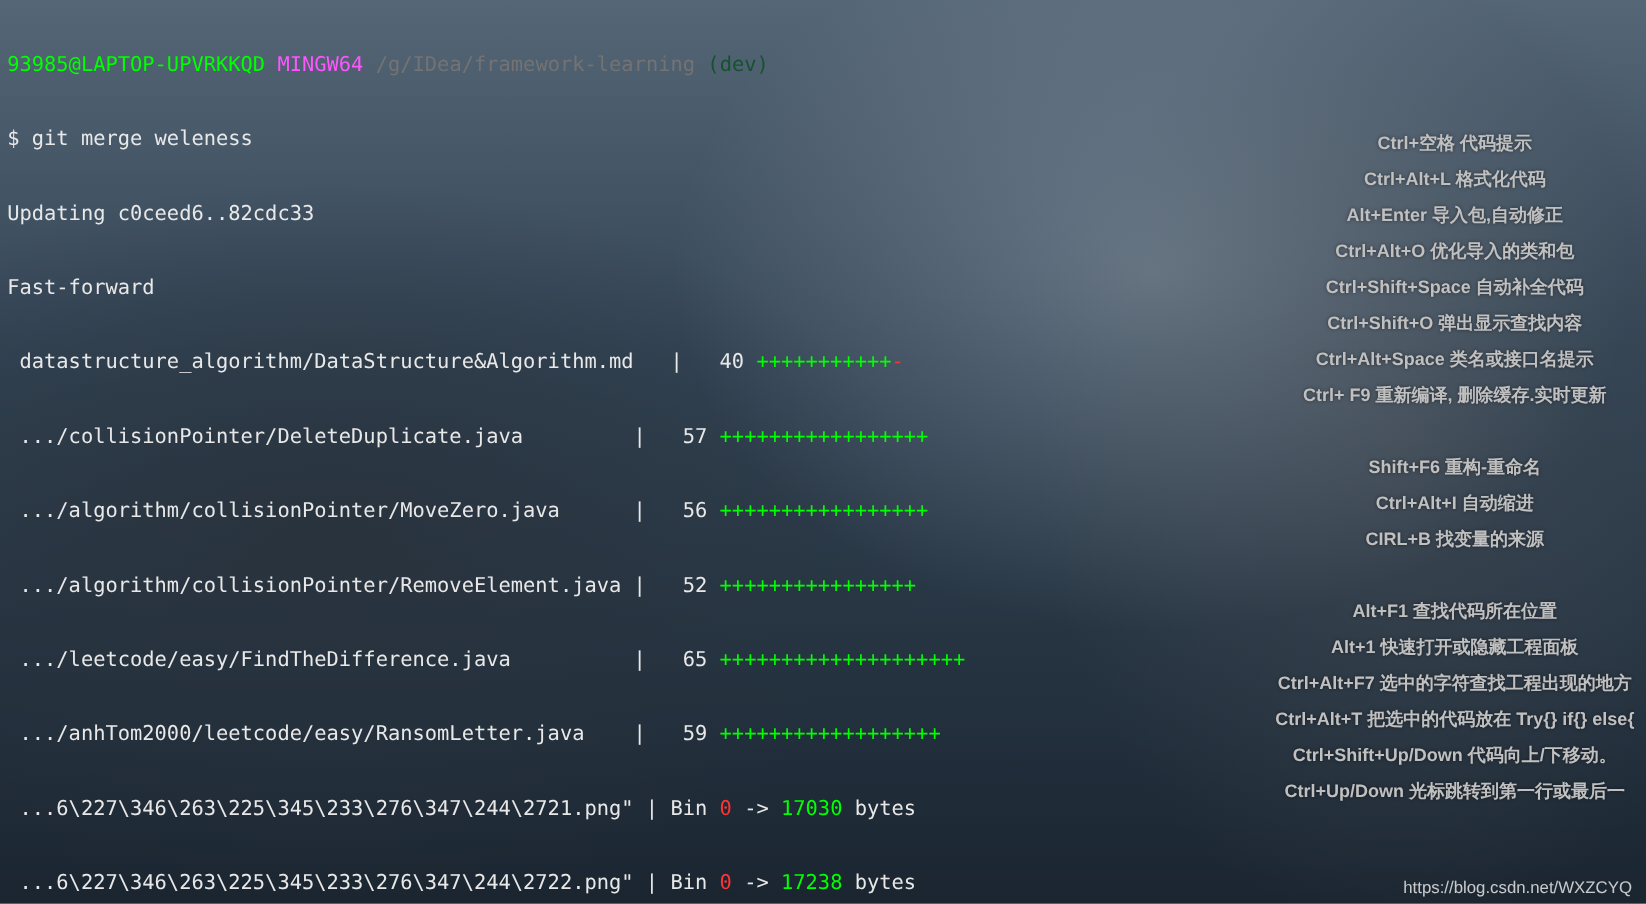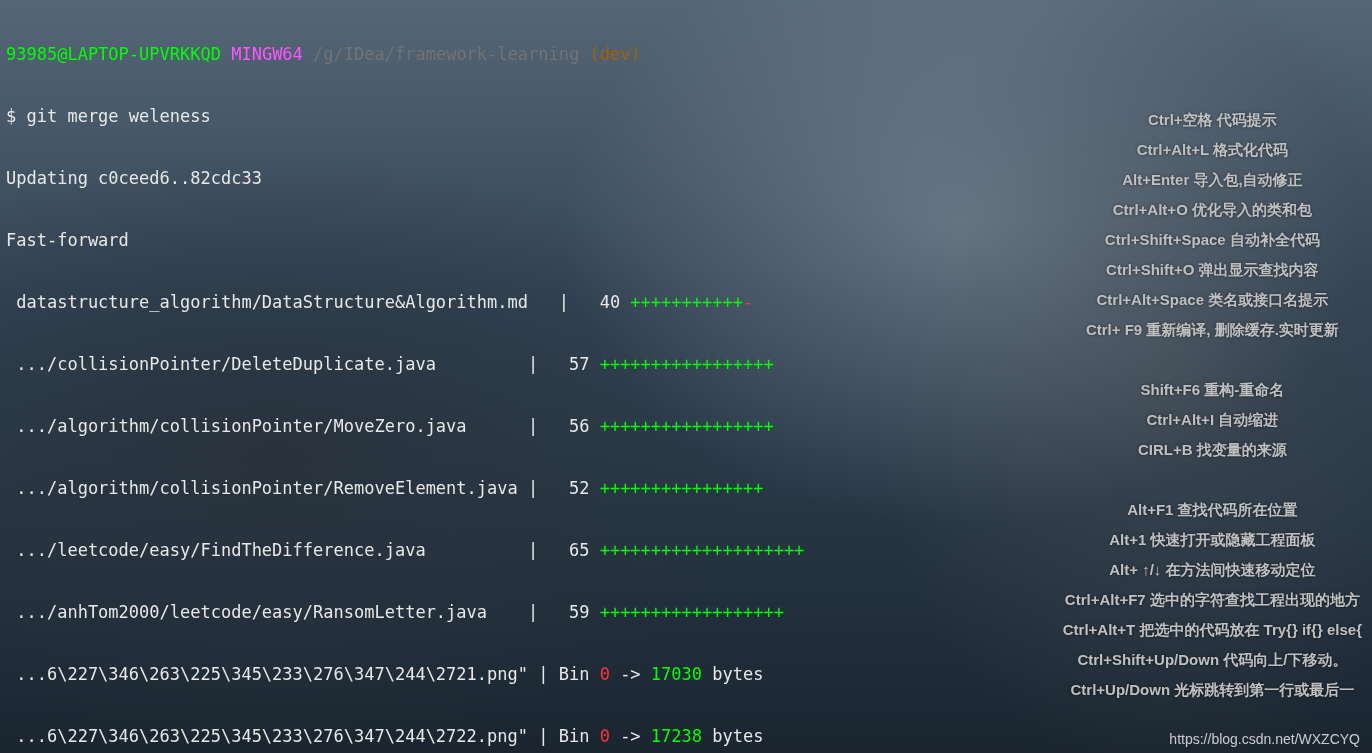--- a/index.html
+++ b/index.html
@@ -28,21 +28,21 @@
     top: 8px;
     left: 6px;
     right: 0;
     z-index: 1;
     line-height: 31px;
     white-space: pre;
   }
   .prompt-user { color: #00ff00; }
   .prompt-env { color: #ff55ff; }
   .prompt-path { color: #737373; }
-  .prompt-branch { color: #a16207; }
+  .prompt-branch { color: #14532d; }
   .white { color: #e8e8e8; }
   .green { color: #00ff00; }
   .red { color: #ff3333; }
   .shortcuts {
     position: absolute;
     right: 10px;
     top: 105px;
     z-index: 2;
     font-family: "Microsoft YaHei", sans-serif;
     font-size: 15px;
@@ -105,20 +105,19 @@
   <div class="sc-row">Ctrl+Shift+O  弹出显示查找内容</div>
   <div class="sc-row">Ctrl+Alt+Space  类名或接口名提示</div>
   <div class="sc-row"> Ctrl+ F9 重新编译, 删除缓存.实时更新</div>
   <div class="sc-gap"></div>
   <div class="sc-row">Shift+F6  重构-重命名</div>
   <div class="sc-row">Ctrl+Alt+I  自动缩进</div>
   <div class="sc-row">CIRL+B   找变量的来源</div>
   <div class="sc-gap"></div>
   <div class="sc-row">Alt+F1 查找代码所在位置</div>
   <div class="sc-row">Alt+1 快速打开或隐藏工程面板</div>
-  <div class="sc-row">Alt+ ↑/↓ 在方法间快速移动定位</div>
   <div class="sc-row">Ctrl+Alt+F7  选中的字符查找工程出现的地方</div>
   <div class="sc-row">Ctrl+Alt+T 把选中的代码放在 Try{} if{} else{</div>
   <div class="sc-row">Ctrl+Shift+Up/Down 代码向上/下移动。</div>
   <div class="sc-row">Ctrl+Up/Down 光标跳转到第一行或最后一</div>
 </div>
 
 <div class="watermark">https://blog.csdn.net/WXZCYQ</div>
 
 </body></html>

